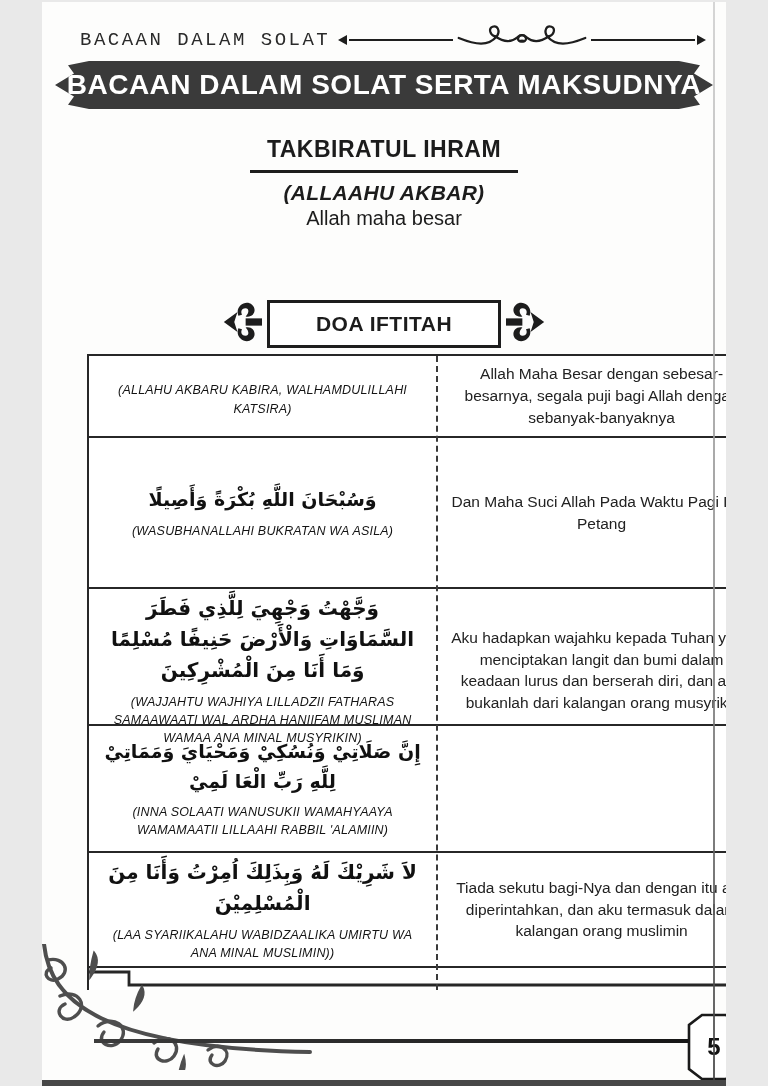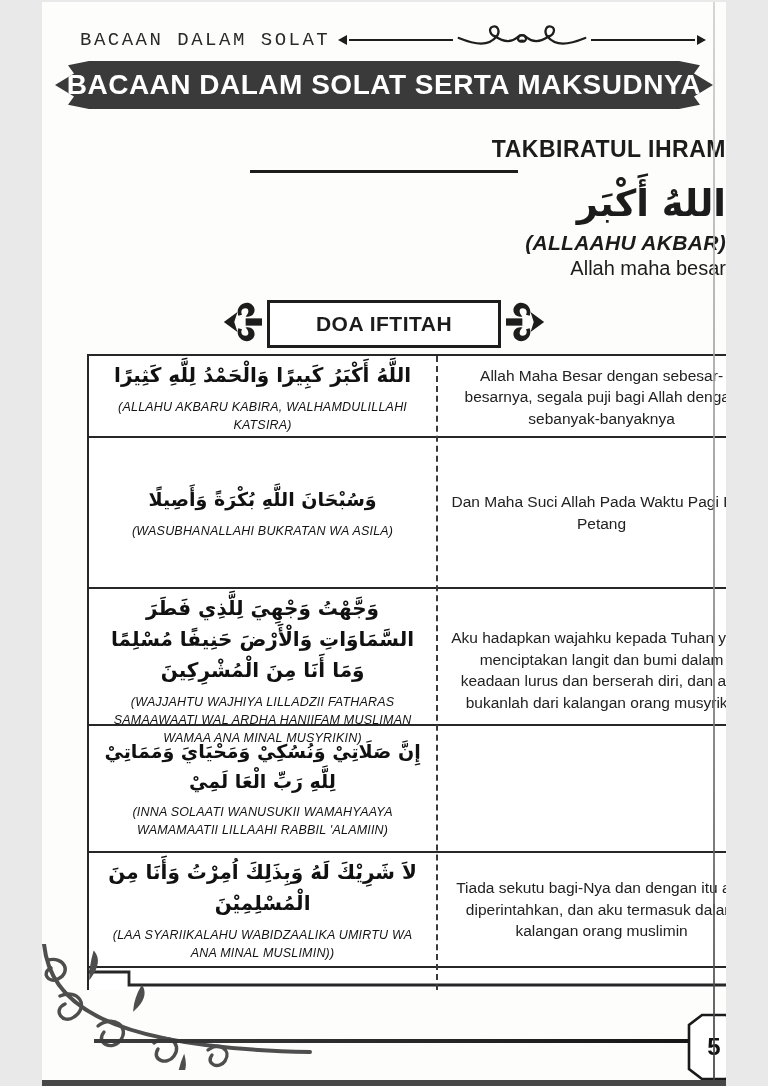--- a/index.html
+++ b/index.html
@@ -30,21 +30,21 @@
     display:flex; align-items:center; justify-content:center;
     clip-path:polygon(34px 0%, 13px 9%, 19px 26%, 0% 50%, 19px 74%, 13px 91%, 34px 100%,
                       calc(100% - 34px) 100%, calc(100% - 13px) 91%, calc(100% - 19px) 74%,
                       100% 50%, calc(100% - 19px) 26%, calc(100% - 13px) 9%, calc(100% - 34px) 0%);
   }
   .banner-title{
     color:#fff; font-size:28px; font-weight:bold; letter-spacing:.5px; white-space:nowrap;
   }
 
   
-  .takbir{position:absolute; top:134px; left:0; right:0; text-align:right;}
+  .takbir{position:absolute; top:134px; left:0; right:0; text-align:center;}
   .takbir-heading{font-size:23px; font-weight:bold; letter-spacing:.5px; margin:0;}
   .takbir-underline{width:268px; height:3px; background:#1d1d1d; margin:7px auto 8px auto;}
   .takbir-arabic{
     font-family:"DejaVu Sans",sans-serif; font-size:37px; font-weight:bold;
     direction:rtl; line-height:1.25; margin:2px 0 4px 0;
   }
   .takbir-translit{font-size:21px; font-style:italic; font-weight:600; letter-spacing:.3px;}
   .takbir-meaning{font-size:20px; margin-top:2px;}
 
   
@@ -127,21 +127,20 @@
     <span class="rule-arrow-right"></span>
   </div>
 
   <div class="banner" style="background:#3a3a3a;">
     <span class="banner-title">BACAAN DALAM SOLAT SERTA MAKSUDNYA</span>
   </div>
 
   <section class="takbir">
     <h2 class="takbir-heading">TAKBIRATUL IHRAM</h2>
     <div class="takbir-underline"></div>
-    <div class="takbir-arabic">اللهُ أَكْبَر</div>
     <div class="takbir-translit">(ALLAAHU AKBAR)</div>
     <div class="takbir-meaning">Allah maha besar</div>
   </section>
 
   <div class="doa">
     <span class="doa-orn">
       <svg width="40" height="46" viewBox="0 0 44 48" fill="#1d1d1d">
         <path d="M2,24 L17,13 L13.5,24 L17,35 Z"></path>
         <path d="M18,17 C14,7 26,-1 33,5 C39,10 35,20 26,18 C30,14 30,9 26,9 C22,9 20,12 22,16 Z"></path>
         <path d="M18,31 C14,41 26,49 33,43 C39,38 35,28 26,30 C30,34 30,39 26,39 C22,39 20,36 22,32 Z"></path>
@@ -157,21 +156,20 @@
         <rect x="26" y="20" width="18" height="8"></rect>
       </svg>
     </span>
   </div>
 
   <div class="dtable">
     <div class="dtable-divider"></div>
 
     <div class="drow">
       <div class="dcell">
-        <div class="arabic">اللَّهُ أَكْبَرُ كَبِيرًا وَالْحَمْدُ لِلَّهِ كَثِيرًا</div>
         <div class="translit">(ALLAHU AKBARU KABIRA, WALHAMDULILLAHI KATSIRA)</div>
       </div>
       <div class="dcell">
         <div class="meaning">Allah Maha Besar dengan sebesar-besarnya, segala puji bagi Allah dengan sebanyak-banyaknya</div>
       </div>
     </div>
 
     <div class="drow">
       <div class="dcell">
         <div class="arabic">وَسُبْحَانَ اللَّهِ بُكْرَةً وَأَصِيلًا</div>

